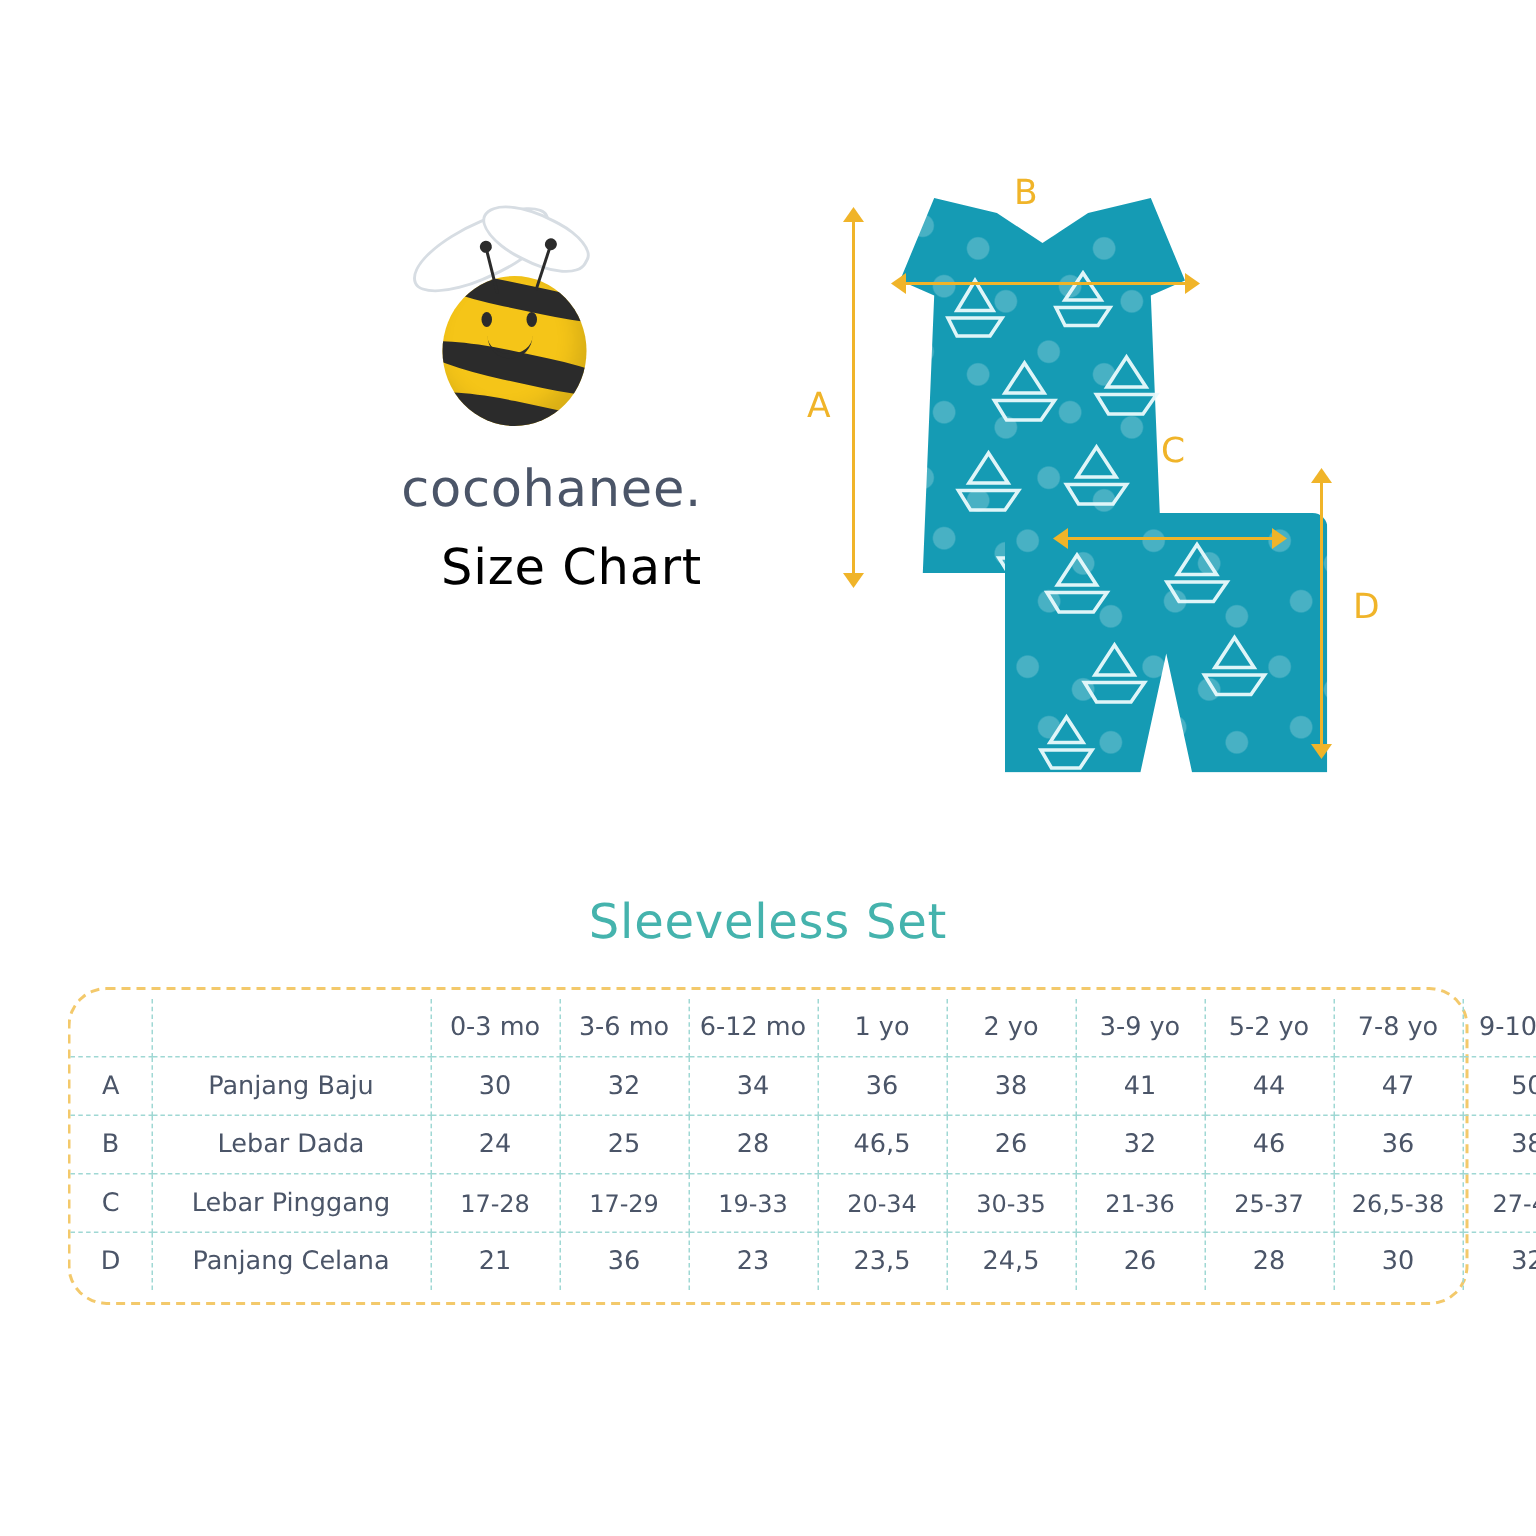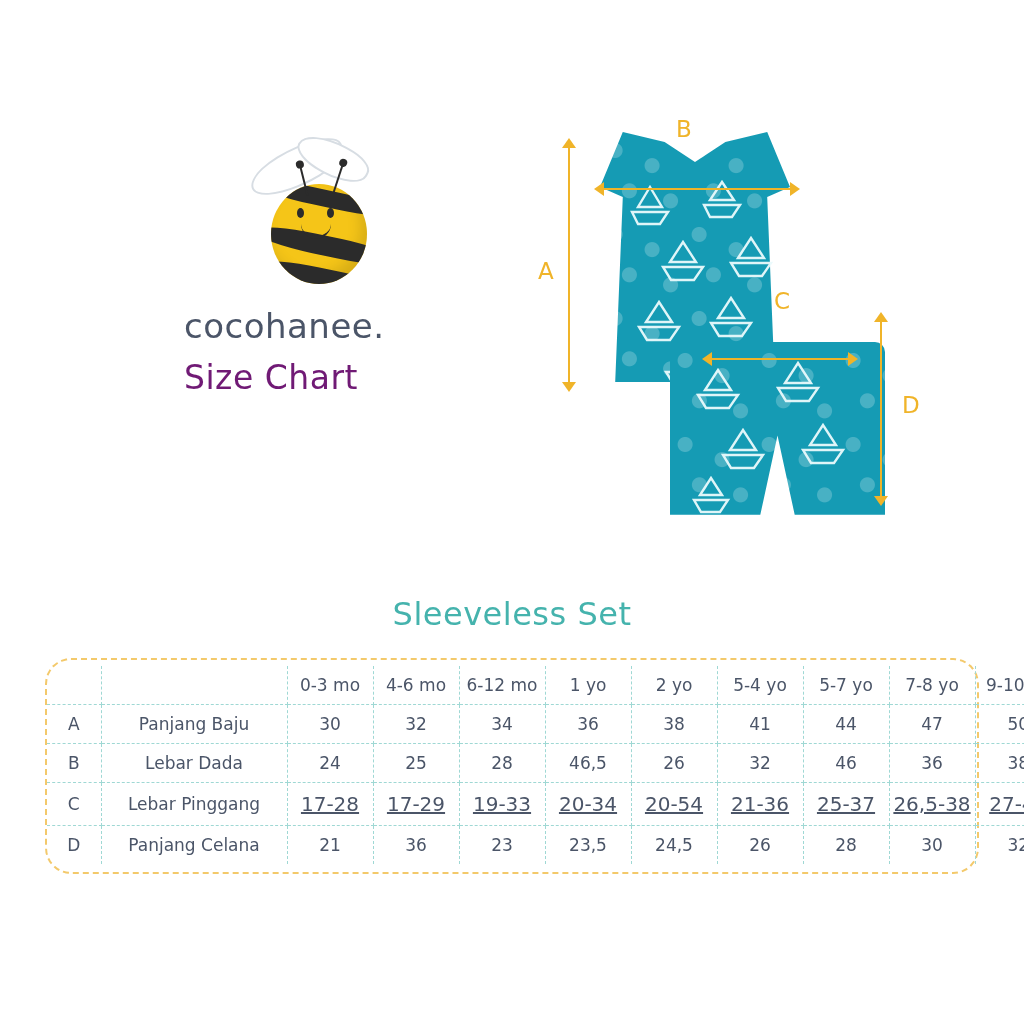--- a/index.html
+++ b/index.html
@@ -18,24 +18,24 @@
 
   
   .top {
     position: relative;
     height: 570px;
   }
 
   
   .brand {
     position: absolute;
-    left: 184px;
+    left: 208px;
     top: 140px;
     width: 260px;
-    text-align: left;
+    text-align: right;
   }
   .bee {
     position: relative;
     width: 170px;
     height: 160px;
     margin: 0 auto;
   }
   .bee-body {
     position: absolute;
     left: 42px;
@@ -118,21 +118,21 @@
 
   .brand-name {
     font-size: 34px;
     color: #4b5568;
     letter-spacing: 0.5px;
     margin-top: 6px;
     font-family: "DejaVu Sans", sans-serif;
   }
   .brand-sub {
     font-size: 33px;
-    color: #701a75;
+    color: #000000;
     margin-top: 12px;
     letter-spacing: 0.5px;
   }
 
   
   .garments {
     position: absolute;
     left: 540px;
     top: 110px;
     width: 420px;
@@ -241,21 +241,21 @@
   td.key {
     color: #4b5568;
     font-size: 21px;
   }
   td.rowname {
     color: #45b3ad;
     font-size: 19px;
     text-align: center;
   }
   td.val { font-size: 19px; }
-  td.val.small { font-size: 20px; text-decoration: underline; }
+  td.val.small { font-size: 16px; }
 </style>
 </head>
 <body>
 
 <div class="top">
 
   <div class="brand">
     <div class="bee">
       <div class="bee-antenna a1">
           <div class="tip"></div>
@@ -341,26 +341,26 @@
         <col class="col-size">
         <col class="col-size">
         <col class="col-size">
         <col class="col-size">
     </colgroup>
     <thead>
       <tr>
         <th class="blank-key"></th>
         <th class="blank-name"></th>
         <th>0-3 mo</th>
-        <th>4-6 mo</th>
+        <th>3-6 mo</th>
         <th>6-12 mo</th>
         <th>1 yo</th>
         <th>2 yo</th>
-        <th>5-4 yo</th>
-        <th>5-7 yo</th>
+        <th>3-9 yo</th>
+        <th>5-2 yo</th>
         <th>7-8 yo</th>
         <th>9-10 yo</th>
       </tr>
     </thead>
     <tbody>
       <tr>
         <td class="key">A</td>
         <td class="rowname">Panjang Baju</td>
         <td class="val">30</td>
         <td class="val">32</td>
@@ -385,21 +385,21 @@
         <td class="val">36</td>
         <td class="val">38</td>
       </tr>
       <tr>
         <td class="key">C</td>
         <td class="rowname">Lebar Pinggang</td>
         <td class="val small">17-28</td>
         <td class="val small">17-29</td>
         <td class="val small">19-33</td>
         <td class="val small">20-34</td>
-        <td class="val small">20-54</td>
+        <td class="val small">30-35</td>
         <td class="val small">21-36</td>
         <td class="val small">25-37</td>
         <td class="val small">26,5-38</td>
         <td class="val small">27-40</td>
       </tr>
       <tr>
         <td class="key">D</td>
         <td class="rowname">Panjang Celana</td>
         <td class="val">21</td>
         <td class="val">36</td>

